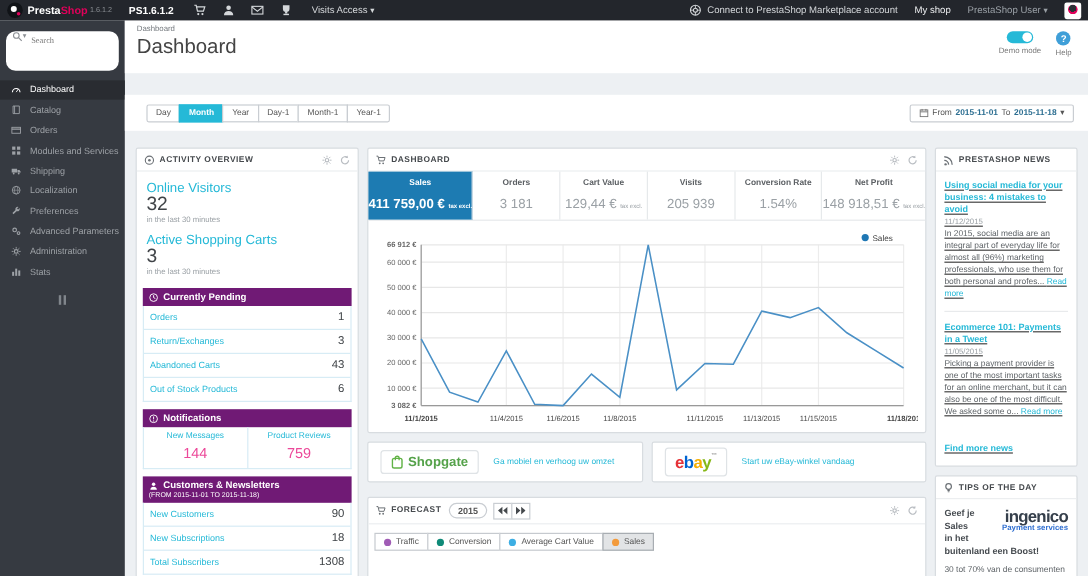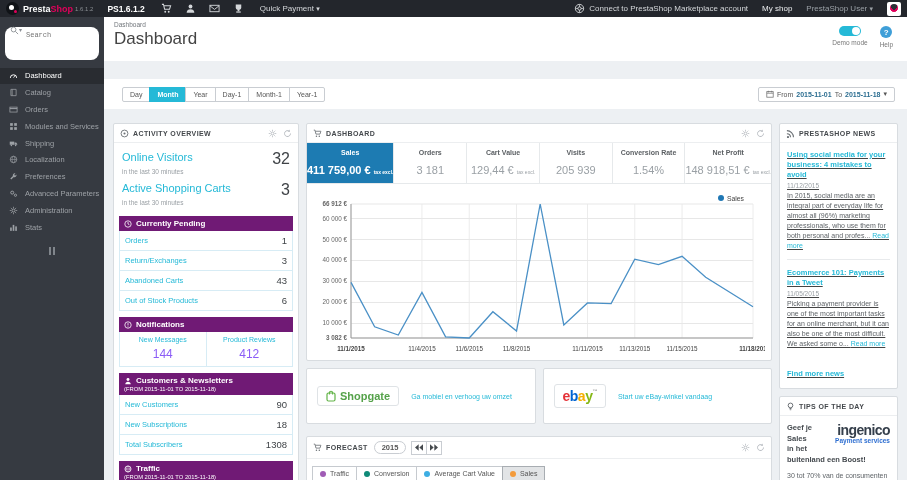--- a/index.html
+++ b/index.html
@@ -25,21 +25,21 @@
   .tb-user { color:#9aa0a6; cursor:pointer; }
   .avatar { width:14px; height:14px; background:#fff; border-radius:2px; position:relative; cursor:pointer; }
   .avatar::after { content:""; position:absolute; left:3px; top:2px; width:8px; height:8px; border-radius:50%;
     background:radial-gradient(circle at 50% 35%, #2b2f36 0 3px, #e0005a 3px 5px, #fff 5px); }
   .caret { font-size:7px; }
 
   
   .sidebar { position:absolute; left:0; top:17px; width:104px; height:463px; background:#363a41; }
   .search-wrap { margin:6px 5px 8px 5px; position:relative; }
   .search-wrap input { width:94px; height:33px; border-radius:8px; border:none; background:#fff;
-    font-size:7px; padding:0 4px 16px 21px; color:#555; outline:none; font-family:Liberation Mono, monospace; }
+    font-size:7px; padding:0 4px 16px 21px; color:#555; outline:none; font-family:Liberation Serif, serif; }
   .search-ico { position:absolute; left:5px; top:3px; width:9px; height:9px; color:#8a8e93; }
   .search-caret { position:absolute; left:14px; top:3px; font-size:6px; color:#8a8e93; }
   .s-item { height:16.8px; display:flex; align-items:center; gap:7px; padding-left:9px;
     color:#9da1a6; font-size:7.5px; cursor:pointer; }
   .s-item.active { background:#292c31; color:#fff; }
   .s-ico { width:9px; height:9px; display:inline-flex; flex:0 0 9px; }
   .collapse-btn { margin-top:12px; display:flex; justify-content:center; gap:2px; cursor:pointer; }
   .pbar { width:2px; height:8px; background:#80858b; display:inline-block; }
 
   
@@ -75,55 +75,55 @@
 
   .panel { background:#fff; border:1px solid #d8dce0; border-radius:2px; }
   .p-head { height:19px; display:flex; align-items:center; padding:0 6px; border-bottom:1px solid #eceef0; }
   .p-title { font-size:7px; font-weight:bold; color:#45494d; letter-spacing:.4px; display:flex; gap:4px; align-items:center; }
   .p-ico { width:9px; height:9px; color:#6b7075; display:inline-flex; }
   .p-tools { margin-left:auto; display:flex; gap:6px; color:#b9bdc2; align-items:center; }
   .tool-ico { width:9px; height:9px; display:inline-flex; cursor:pointer; }
 
   
   .act-body { padding:5px; }
-  .big-row { display:flex; justify-content:space-between; align-items:flex-start; padding:3px 3px 0; }
+  .big-row { display:flex; justify-content:space-between; align-items:flex-start; padding:3px 3px 0;flex-direction:column; }
   .big-label { color:#25b9d7; font-size:11px; cursor:pointer; }
   .big-value { color:#3f4347; font-size:16px; line-height:1; }
   .big-sub { color:#9aa0a5; font-size:6.5px; padding:1px 3px 4px; }
   .sec-head { background:#701a75; color:#fff; font-size:8px; font-weight:bold; padding:3px 5px; margin-top:6px; }
   .sec-title { display:flex; align-items:center; gap:4px; }
   .sec-ico { width:8px; height:8px; display:inline-flex; }
   .sec-sub { font-size:5.8px; font-weight:normal; margin-top:1px; }
   .rows { border:1px solid #d7ecf5; border-top:none; }
   .row { display:flex; justify-content:space-between; align-items:center; padding:4px 5px;
     border-bottom:1px solid #d7ecf5; font-size:7.5px; }
   .row:last-child { border-bottom:none; }
   .row-label { color:#25b9d7; cursor:pointer; }
   .row-val { color:#3f4347; font-size:9.5px; }
   .cells { display:flex; border:1px solid #d7ecf5; border-top:none; }
   .cell { flex:1; border-right:1px solid #d7ecf5; text-align:center; padding:4px 0 5px; cursor:pointer; }
   .cell:last-child { border-right:none; }
   .cell-label { font-size:7px; color:#25b9d7; }
-  .cell-value { font-size:12px; color:#8b5cf6; margin-top:4px; }
+  .cell-value { font-size:12px; color:#ec4899; margin-top:4px; }
 
   
   .kpi-row { display:flex; border-bottom:1px solid #e6e9eb; }
   .kpi { flex:1; text-align:center; padding:6px 0 7px; border-right:1px solid #e6e9eb; cursor:pointer; }
   .kpi:last-child { border-right:none; }
   .kpi-label { font-size:7px; color:#5c6064; font-weight:bold; }
   .kpi-value { font-size:11px; color:#9aa0a5; margin-top:8px; white-space:nowrap; }
   .kpi .sfx { font-size:5px; }
   .kpi.active { background:#1d7bb2; }
   .kpi.active .kpi-label, .kpi.active .kpi-value { color:#fff; }
   .kpi.active .kpi-value { font-weight:bold; }
   .chart-wrap { padding:6px 2px 2px 2px; }
 
   
   .ads-row { display:flex; gap:7px; margin-top:7px; }
-  .ad-panel { flex:1; height:56px; display:flex; align-items:center; padding:0 10px; gap:12px; }
+  .ad-panel { flex:1; height:34px; display:flex; align-items:center; padding:0 10px; gap:12px; }
   .logo-box { border:1px solid #dfe3e6; border-radius:3px; padding:3px 8px; display:flex; align-items:center; gap:4px; background:#fff; cursor:pointer; }
   .shopgate-txt { font-size:11px; font-weight:bold; color:#55a24a; }
   .bag-ico { width:10px; height:12px; color:#61b346; display:inline-flex; }
   .ebay-word { font-size:14px; font-weight:bold; letter-spacing:-.5px; }
   .ebay-word .tm { font-size:5px; color:#999; vertical-align:top; }
   .ad-link { font-size:7px; color:#25b9d7; cursor:pointer; }
 
   
   .forecast { margin-top:12px; height:70px; overflow:hidden; }
   .f-head { height:22px; display:flex; align-items:center; gap:6px; padding:0 6px; border-bottom:1px solid #eceef0; }
@@ -185,21 +185,21 @@
         </svg>
       </span>
     <span class="tb-ico">
         <svg viewBox="0 0 12 12">
           <path d="M3 1.5h6v3.2a3 3 0 0 1-6 0z" fill="currentColor"></path>
           <rect x="5" y="7" width="2" height="2" fill="currentColor"></rect>
           <rect x="3.5" y="9.2" width="5" height="1.3" fill="currentColor"></rect>
         </svg>
       </span>
   </span>
-  <span class="quick-access"><span>Quick Payment</span> <span class="caret">▾</span></span>
+  <span class="quick-access"><span>Visits Access</span> <span class="caret">▾</span></span>
   <span class="tb-right">
     <span class="tb-connect">
       <span class="tb-ico">
           <svg viewBox="0 0 12 12">
             <circle cx="6" cy="6" r="4.5" fill="none" stroke="currentColor"></circle>
             <circle cx="6" cy="6" r="1.8" fill="none" stroke="currentColor"></circle>
             <path d="M6 1.5v3M6 7.5v3M1.5 6h3M7.5 6h3" stroke="currentColor" stroke-width=".8"></path>
           </svg>
         </span>
       <span>Connect to PrestaShop Marketplace account</span>
@@ -447,21 +447,21 @@
                 <span>Notifications</span>
               </span>
           </div>
           <div class="cells">
             <div class="cell">
                 <div class="cell-label">New Messages</div>
                 <div class="cell-value">144</div>
               </div>
             <div class="cell">
                 <div class="cell-label">Product Reviews</div>
-                <div class="cell-value">412</div>
+                <div class="cell-value">759</div>
               </div>
           </div>
 
           <div class="sec-head">
             <span class="sec-title">
                 <span class="sec-ico">
                   <svg viewBox="0 0 10 10">
                     <circle cx="5" cy="3.2" r="1.8" fill="#fff"></circle>
                     <path d="M1.6 9c0-2 1.5-3.1 3.4-3.1S8.4 7 8.4 9z" fill="#fff"></path>
                   </svg>

